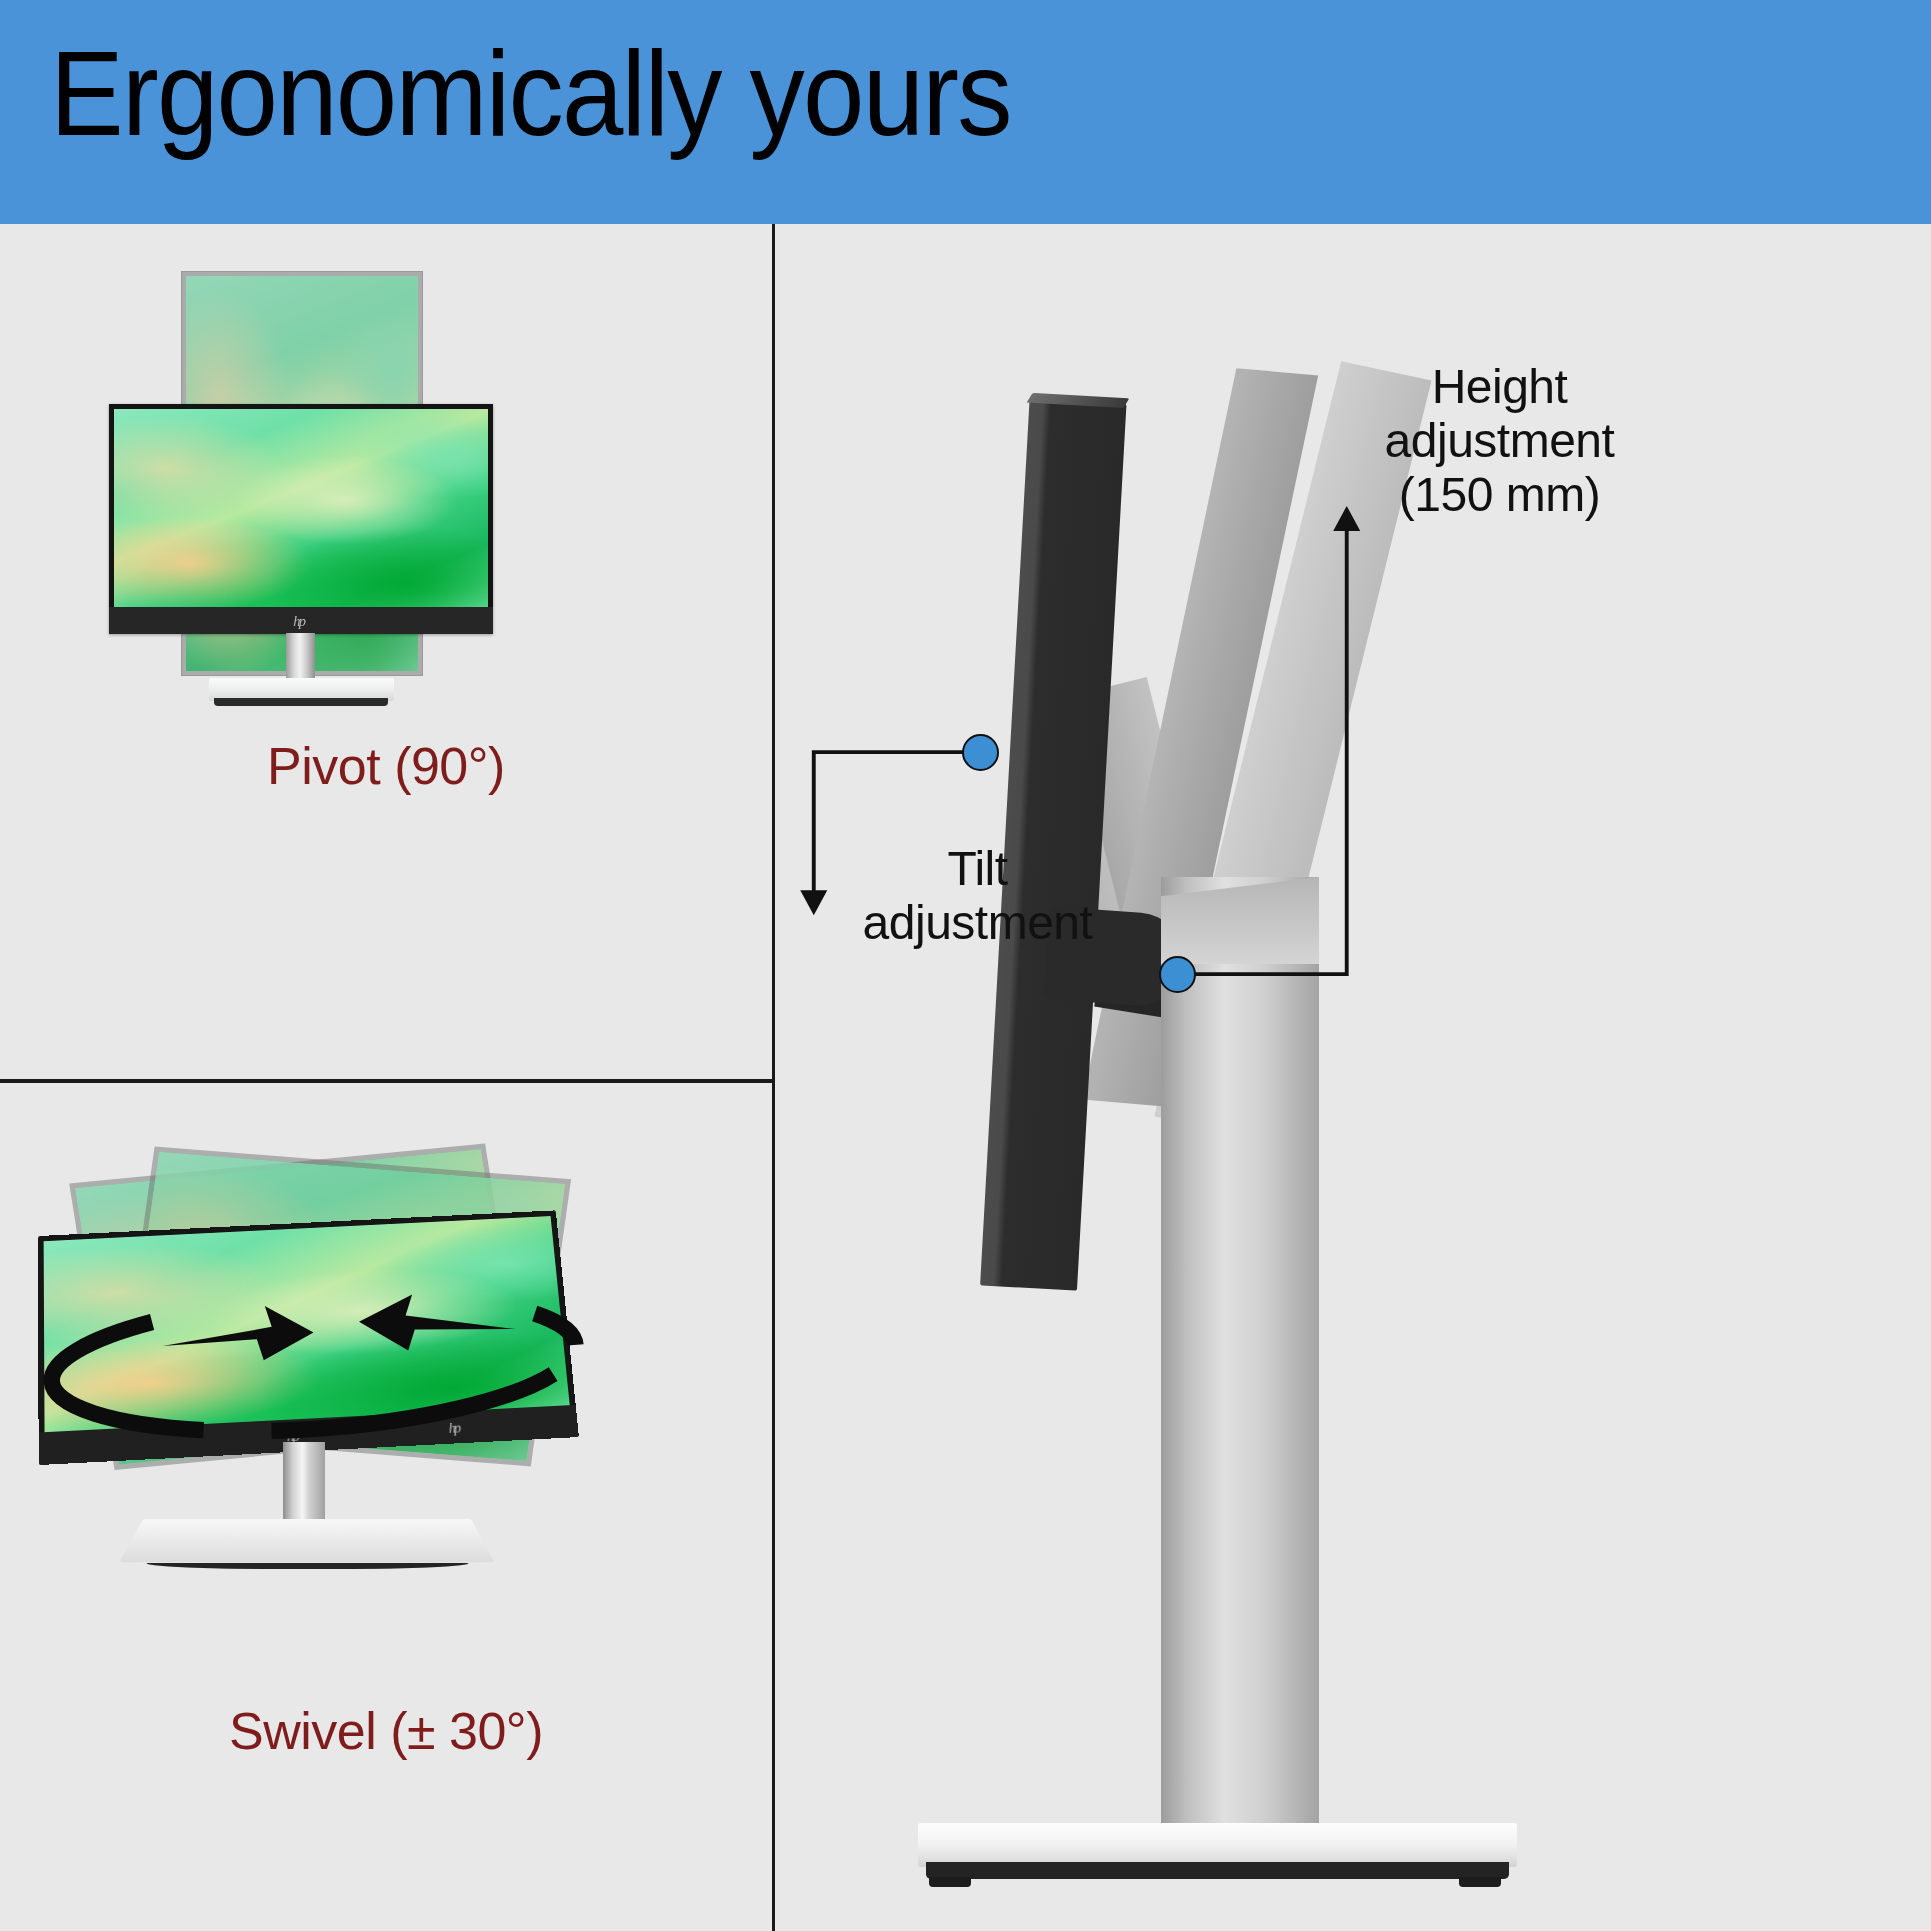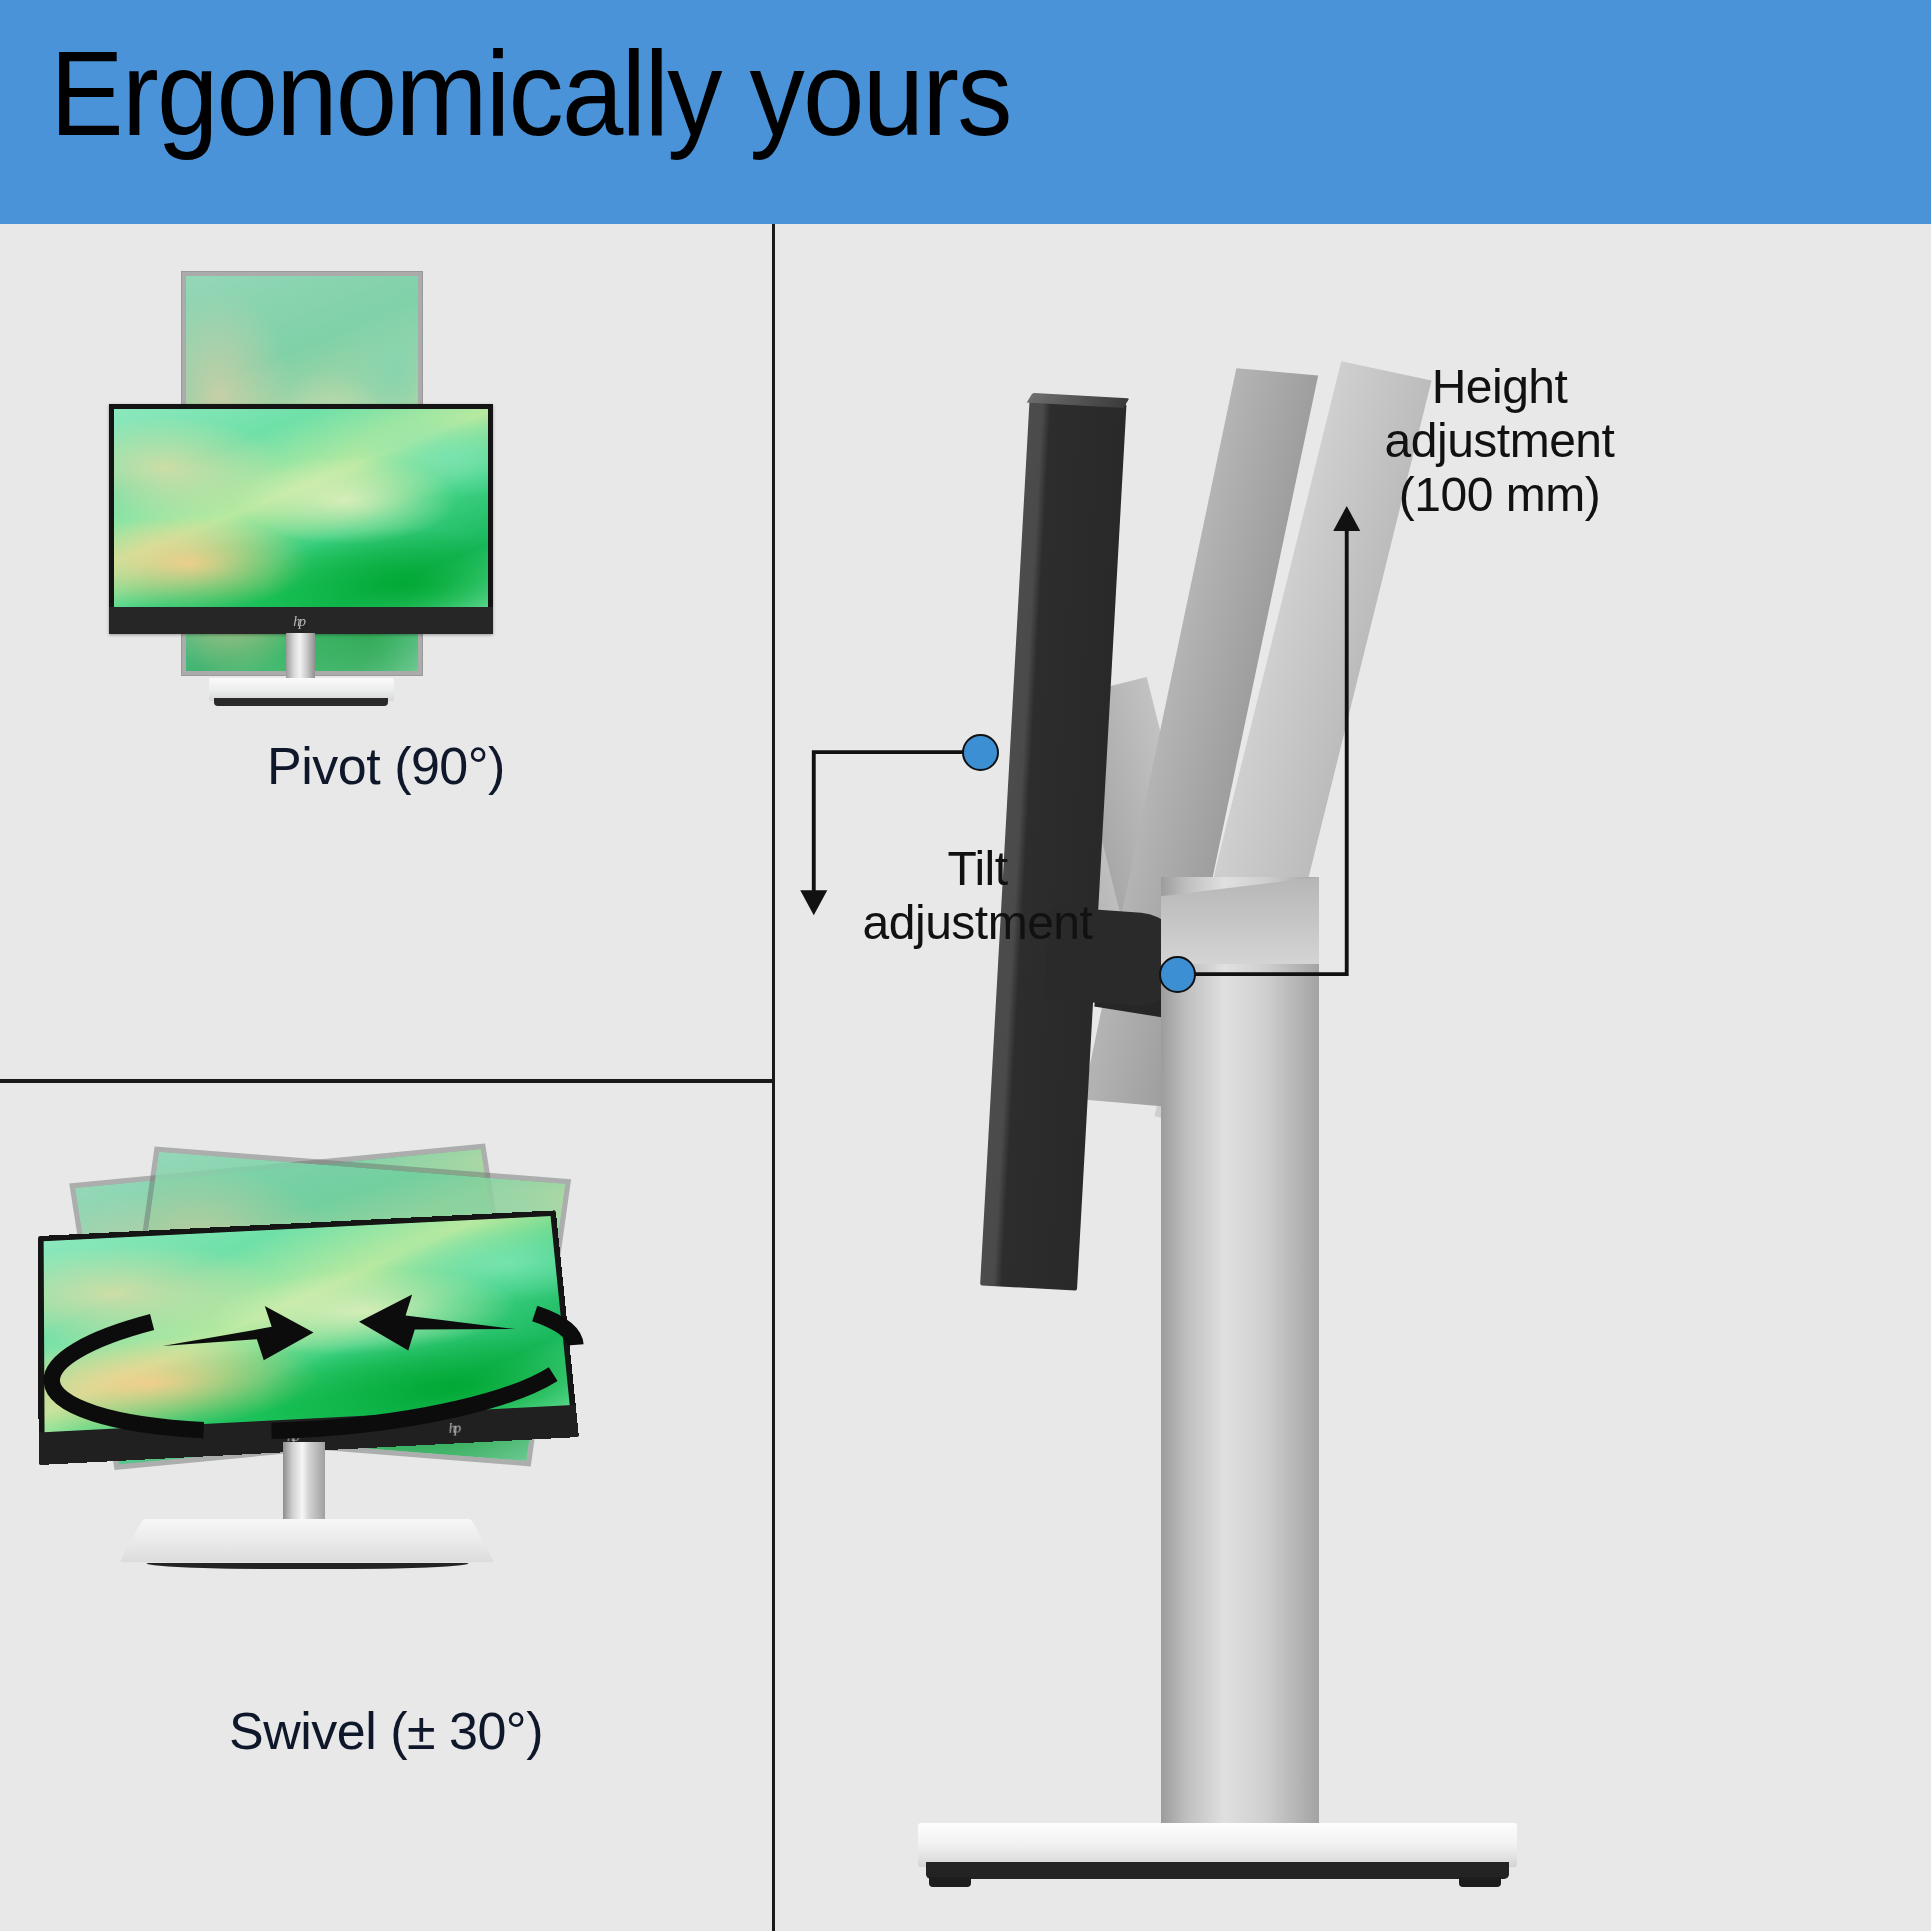--- a/index.html
+++ b/index.html
@@ -35,21 +35,21 @@
   }
 
   
   .panel { position: absolute; }
   #panel-pivot  { left: 0;    top: 224px;  width: 772px;  height: 855px; }
   #panel-swivel { left: 0;    top: 1083px; width: 772px;  height: 848px; }
   #panel-tilt   { left: 775px;top: 224px;  width: 1156px; height: 1707px; }
 
   .caption {
     position: absolute; width: 100%; text-align: center;
-    font-size: 52px; color: #0f172a; letter-spacing: -0.5px;
+    font-size: 52px; color: #7f1d1d; letter-spacing: -0.5px;
   }
 
   
   .screen-art {
     position: absolute; inset: 0;
     background:
       radial-gradient(ellipse 60% 45% at 78% 88%, rgba(0,168,50,0.95) 0%, rgba(0,168,50,0) 62%),
       radial-gradient(ellipse 55% 40% at 20% 78%, rgba(255,205,140,0.88) 0%, rgba(255,205,140,0) 60%),
       radial-gradient(ellipse 48% 36% at 62% 46%, rgba(230,240,190,0.85) 0%, rgba(230,240,190,0) 62%),
       radial-gradient(ellipse 52% 44% at 14% 30%, rgba(245,220,165,0.7) 0%, rgba(245,220,165,0) 60%),
@@ -332,19 +332,19 @@
       <div class="dot" id="dot-height"></div>
 
       <div class="lbl" id="lbl-tilt">
         <div>Tilt</div>
         <div>adjustment</div>
       </div>
 
       <div class="lbl" id="lbl-height">
         <div>Height</div>
         <div>adjustment</div>
-        <div>(100 mm)</div>
+        <div>(150 mm)</div>
       </div>
     </div>
   </div>
 
 </div>
 
 
 </body></html>

